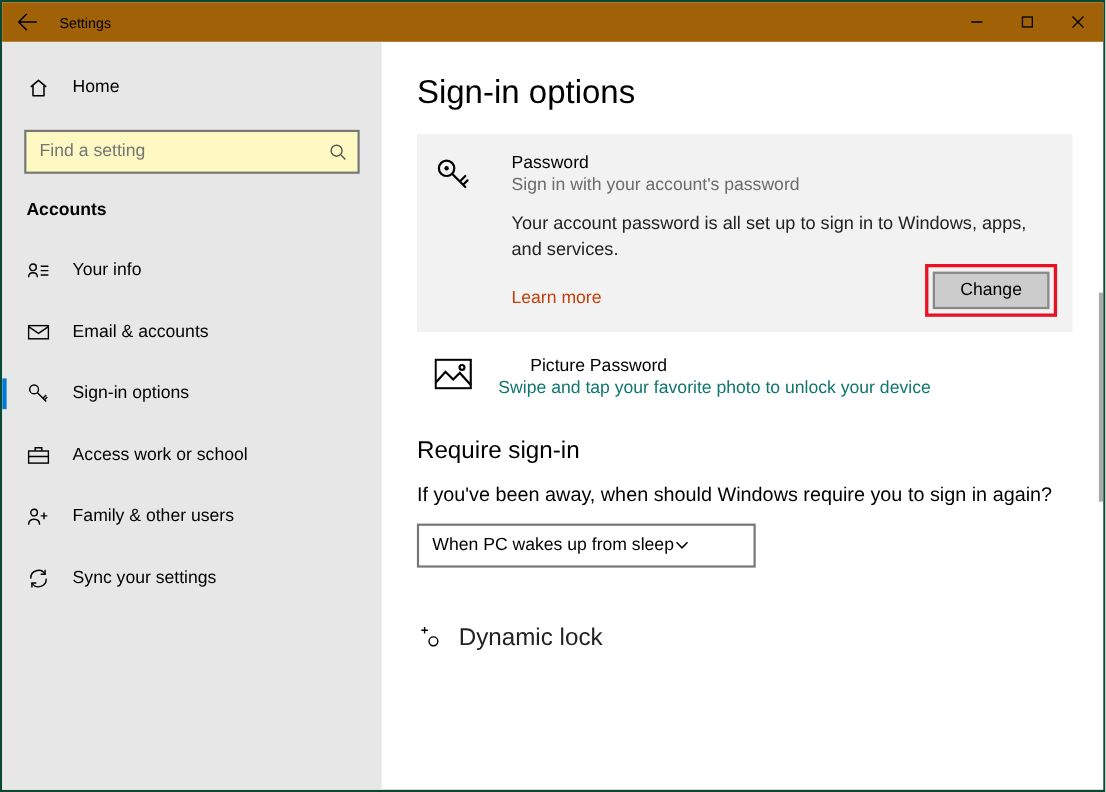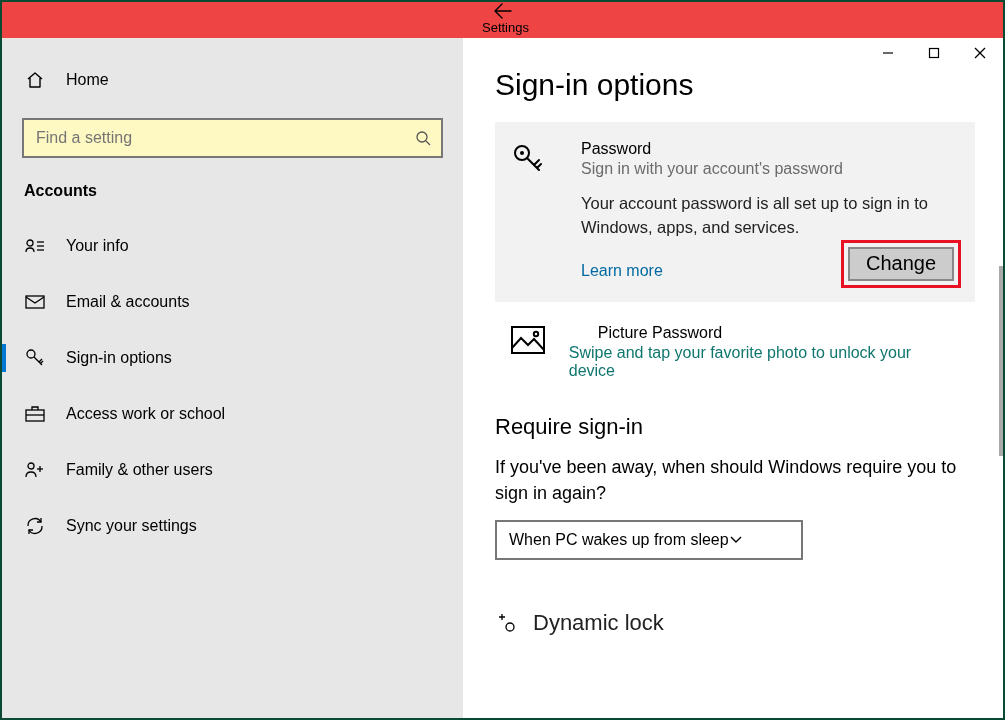--- a/index.html
+++ b/index.html
@@ -1,42 +1,42 @@
 <!DOCTYPE html>
 <html><head>
 <meta charset="utf-8">
 <style>
   * { box-sizing: border-box; }
   html, body { margin: 0; padding: 0; font-family: "Segoe UI", "Segoe UI Variable", Arial, sans-serif; font-size: 15px; color: #000; }
   .window { width: 1005px; height: 720px; border: 2px solid #0a4a33; display: flex; flex-direction: column; background: #fff; position: relative; }
-  .titlebar { height: 36px; display: flex; align-items: center; background: #ef4444; flex-direction: column; }
+  .titlebar { height: 36px; display: flex; align-items: center; background: #a16207; }
   .titlebar .back { width: 46px; display: flex; align-items: center; justify-content: center; height: 100%; }
   .titlebar .title { font-size: 13px; padding-left: 6px; }
   .titlebar .window-controls { margin-left: auto; display: flex; }
   .titlebar .window-controls .wc { width: 46px; height: 36px; display: flex; align-items: center; justify-content: center; }
   .body { flex: 1; display: flex; overflow: hidden; }
-  .sidebar { width: 461px; background: #e7e7e7; display: flex; flex-direction: column; padding-top: 14px; }
+  .sidebar { width: 345px; background: #e7e7e7; display: flex; flex-direction: column; padding-top: 14px; }
   .sidebar .row { display: flex; align-items: center; height: 56px; padding-left: 22px; gap: 20px; font-size: 16px; cursor: default; }
   .sidebar .row.active { position: relative; }
   .sidebar .row.active::before { content:""; position:absolute; left:0; top:14px; bottom:14px; width:4px; background:#0078d4; }
   .sidebar .icon { width: 22px; display: flex; align-items: center; justify-content: center; }
   .sidebar .search { margin: 10px 20px 18px 20px; height: 40px; border: 2px solid #777; background: #fef9c3; display: flex; align-items: center; padding: 0 10px; }
   .sidebar .search input { flex: 1; border: none; background: transparent; font-size: 16px; outline: none; color: #444; }
   .sidebar .section { font-weight: 600; font-size: 16px; padding: 6px 22px 18px 22px; }
   .content { flex: 1; overflow-y: auto; padding: 20px 28px 0 32px; position: relative; }
   .content h1 { font-weight: 400; font-size: 30px; margin: 10px 0 20px 0; }
   .card { background: #f2f2f2; padding: 18px 16px 22px 16px; display: flex; gap: 34px; position: relative; margin-bottom: 16px; }
   .card .cicon { width: 36px; padding-top: 2px; }
   .card .cbody { flex: 1; }
   .card .ctitle { font-size: 16px; }
   .card .csub { color: #6b6b6b; font-size: 16px; margin-top: 2px; }
   .card .cdesc { color: #222; font-size: 16.5px; margin-top: 14px; line-height: 1.45; }
-  .card .learn { color: #0369a1; font-size: 16px; margin-top: 22px; display: inline-block; }
+  .card .learn { color: #c2410c; font-size: 16px; margin-top: 22px; display: inline-block; }
   .change-wrap { position: absolute; right: 14px; bottom: 14px; border: 3px solid #e81123; padding: 4px; }
-  .change-btn { width: 106px; height: 34px; background: #ccc; border: 2px solid #888; font-size: 20px; display:flex; align-items:center; justify-content:center; }
+  .change-btn { width: 106px; height: 34px; background: #ccc; border: 2px solid #888; font-size: 16px; display:flex; align-items:center; justify-content:center; }
   .option { display: flex; gap: 22px; padding: 6px 16px; margin-bottom: 24px; }
   .option .oicon { width: 36px; padding-top: 2px; }
   .option .otitle { font-size: 16px; margin-left: 29px; }
   .option .osub { color: #0f766e; font-size: 16px; margin-top: 2px; }
   .content h2 { font-weight: 400; font-size: 22px; margin: 28px 0 14px 0; }
   .para { font-size: 18px; line-height: 1.45; }
   .select { margin-top: 14px; border: 2px solid #777; height: 40px; width: 308px; display: flex; align-items: center; padding: 0 12px; font-size: 16px; }
   .dynamic { margin-top: 50px; font-size: 22px; display:flex; align-items:center; gap:16px; color:#222; }
   .scroll-indicator { position:absolute; right:0; top:228px; width:4px; height:190px; background:#aaa; }
   svg { display:block; }

